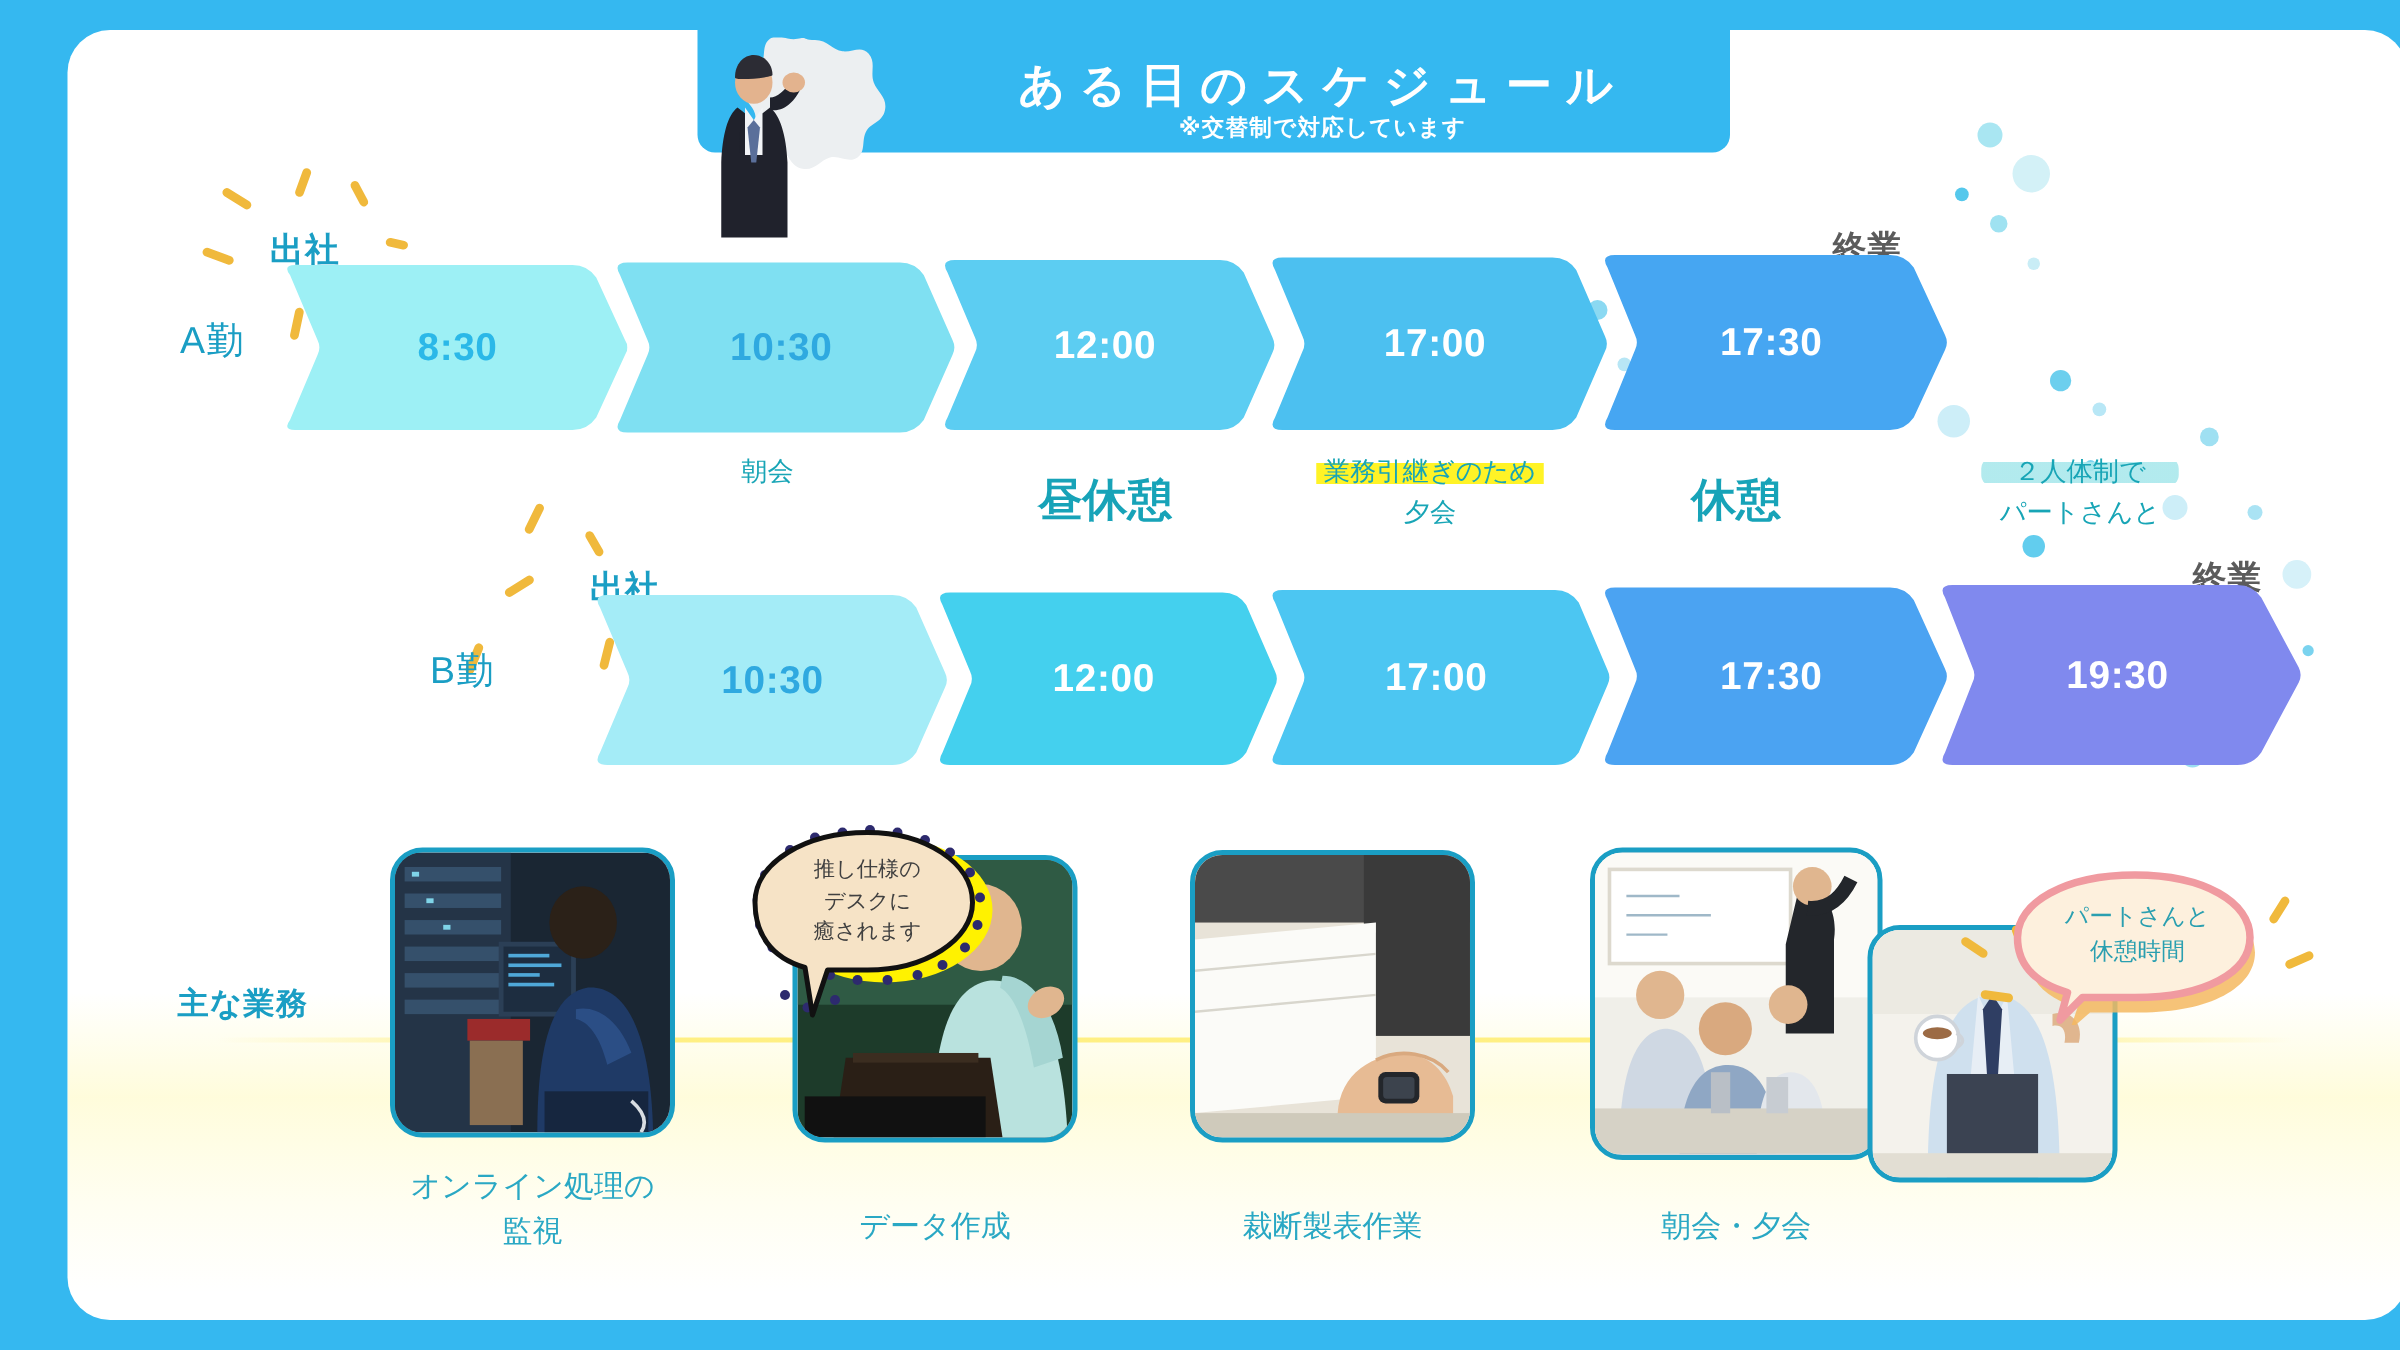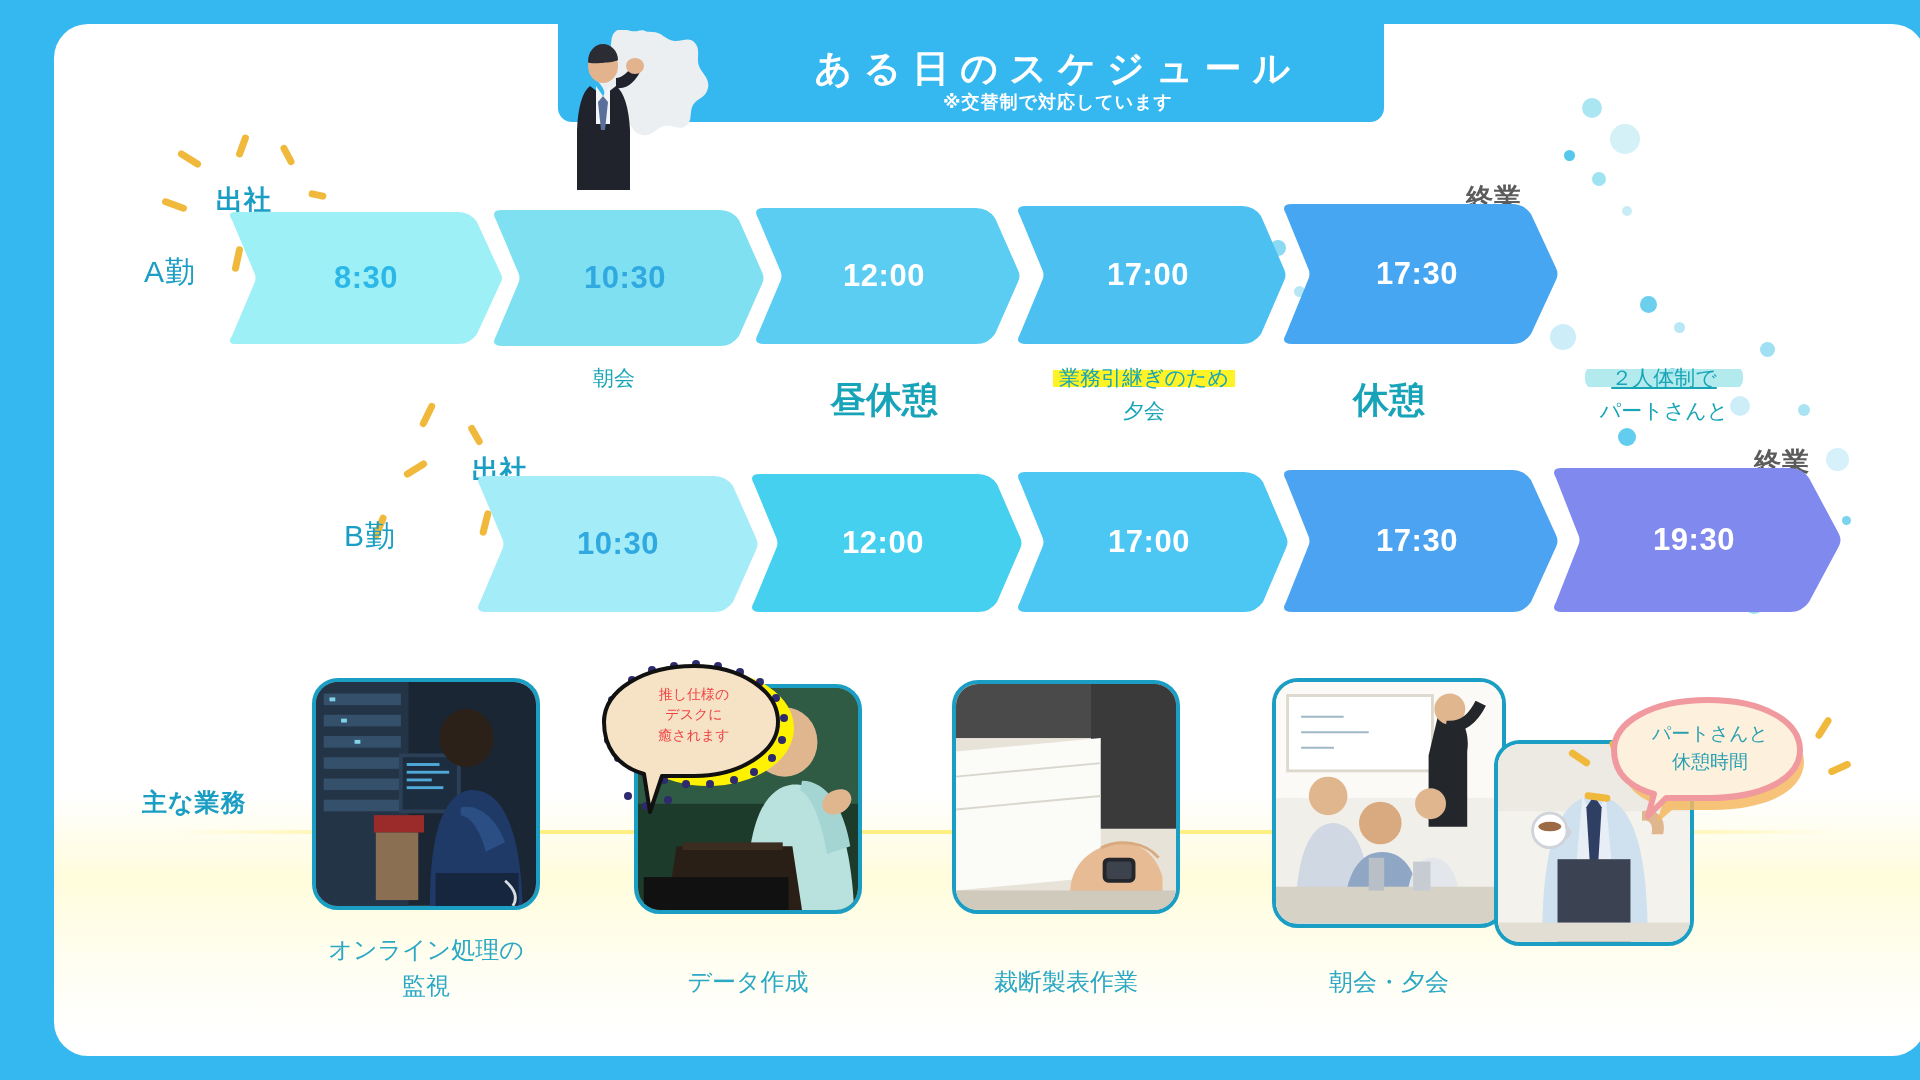--- a/index.html
+++ b/index.html
@@ -136,21 +136,20 @@
   }
   .hl-yellow {
     background: linear-gradient(180deg, rgba(255,241,0,0) 18%, rgba(255,241,0,.85) 18%, rgba(255,241,0,.85) 92%, rgba(255,241,0,0) 92%);
     padding: 0 6px;
     border-radius: 2px;
   }
   .hl-cyan {
     background: linear-gradient(180deg, rgba(170,232,236,0) 15%, rgba(170,232,236,.9) 15%, rgba(170,232,236,.9) 90%, rgba(170,232,236,0) 90%);
     padding: 0 26px;
     border-radius: 9px;
-    text-decoration: underline;
   }
 
   
   .duties-label {
     position: absolute; left: 88px; top: 762px;
     color: #1a9ec4;
     font-size: 25px;
     font-weight: 700;
     letter-spacing: 1px;
   }
@@ -169,22 +168,22 @@
     font-size: 24px;
     line-height: 1.5;
     font-weight: 400;
   }
 
   
   .bubble-wrap { position: absolute; }
   .bubble-text {
     position: absolute;
     text-align: center;
-    color: #ef4444;
-    font-size: 14px;
+    color: #404040;
+    font-size: 17px;
     line-height: 1.45;
     font-weight: 400;
     z-index: 3;
   }
   .bubble-text.pink { color: #2a9fb0; font-size: 19px; }
 </style>
 </head>
 <body>
 
 <div class="card">

